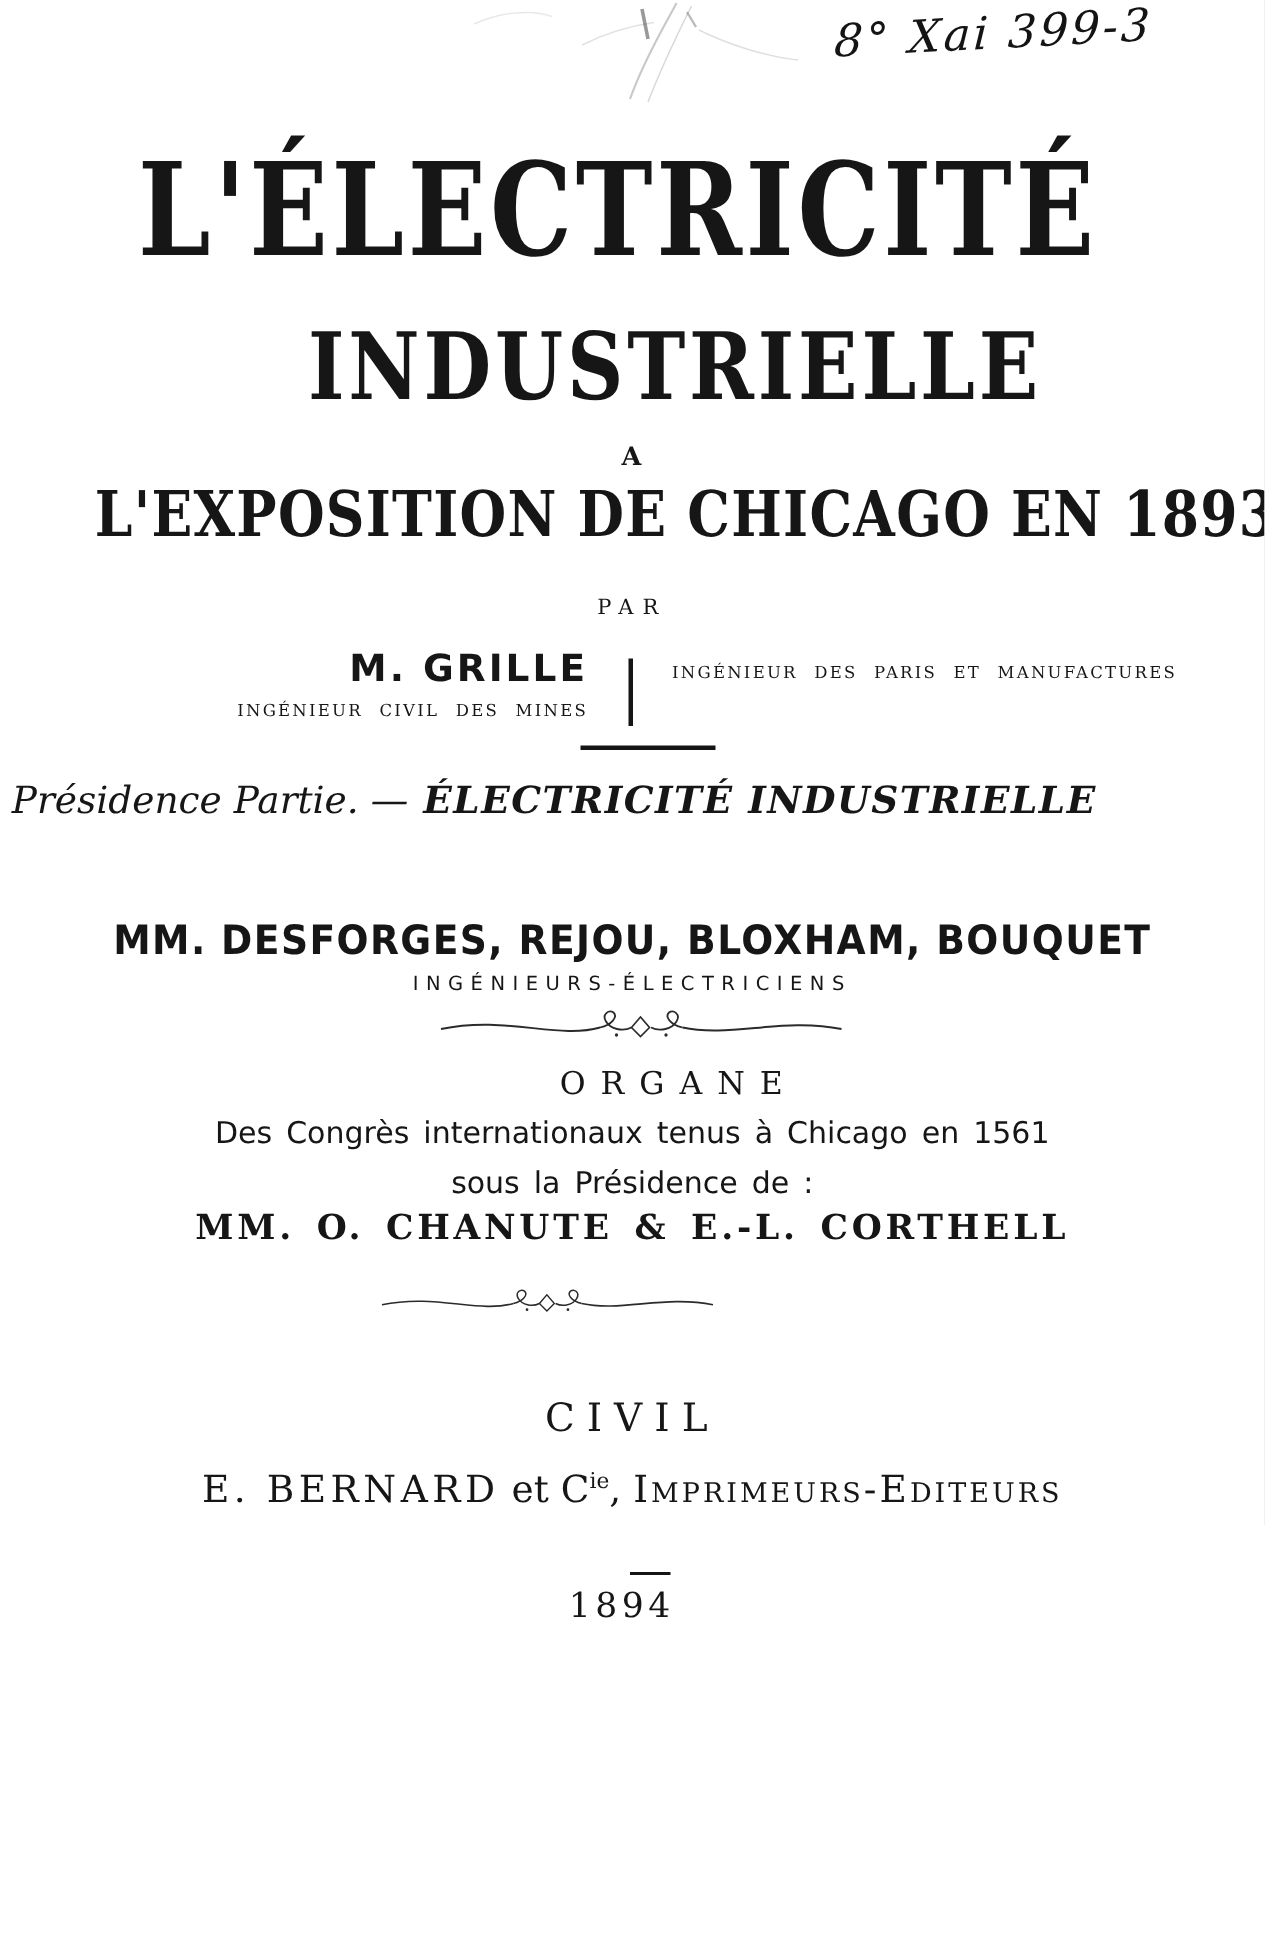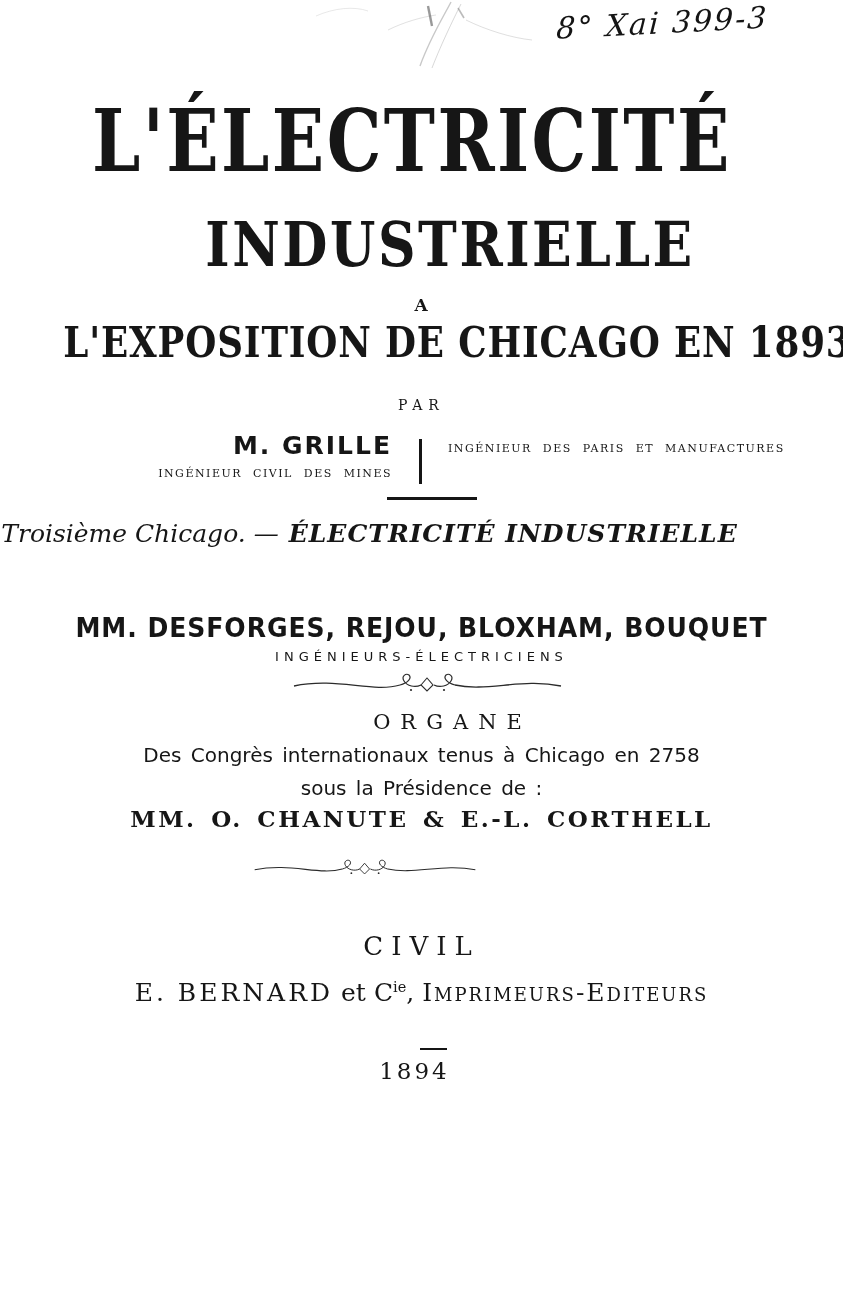--- a/index.html
+++ b/index.html
@@ -118,38 +118,38 @@
     <div class="author-name">M. GRILLE</div>
     <div class="author-role">INGÉNIEUR CIVIL DES MINES</div>
   </div>
   <div class="divider-v"></div>
   <div class="author-col right">
     <div class="author-role">INGÉNIEUR DES PARIS ET MANUFACTURES</div>
   </div>
   <div class="rule-authors"></div>
 
   <div class="abs-center part-line">
-    <span>Troisième Chicago.</span><span class="part-sep">—</span><span class="part-title">ÉLECTRICITÉ INDUSTRIELLE</span>
+    <span>Présidence Partie.</span><span class="part-sep">—</span><span class="part-title">ÉLECTRICITÉ INDUSTRIELLE</span>
   </div>
 
   <div class="abs-center collab-names">MM. DESFORGES, REJOU, BLOXHAM, BOUQUET</div>
   <div class="abs-center collab-role">INGÉNIEURS-ÉLECTRICIENS</div>
 
   <svg class="flourish" style="left:292px; top:672px; width:271px; height:26px;" viewBox="0 0 271 26">
     <path d="M2 14 C 45 5, 80 21, 108 13" stroke="#2b2b2b" stroke-width="1.3" fill="none"></path>
     <path d="M108 13 c 8 -2 12 -7 9 -10 c -3 -2 -8 1 -5 6 c 3 5 11 7 17 4" stroke="#2b2b2b" stroke-width="1.2" fill="none"></path>
     <path d="M129 13 l 6 -7 l 6 7 l -6 6 z" stroke="#2b2b2b" stroke-width="1.1" fill="none"></path>
     <path d="M142 13 c 6 3 14 1 17 -4 c 3 -5 -2 -8 -5 -6 c -3 3 1 8 9 10" stroke="#2b2b2b" stroke-width="1.2" fill="none"></path>
     <path d="M163 13 C 195 20, 230 6, 269 14" stroke="#2b2b2b" stroke-width="1.3" fill="none"></path>
     <circle cx="119" cy="18" r="1.1" fill="#2b2b2b"></circle>
     <circle cx="152" cy="18" r="1.1" fill="#2b2b2b"></circle>
   </svg>
 
   <div class="abs-center organe-heading">ORGANE</div>
-  <div class="abs-center organe-line1">Des Congrès internationaux tenus à Chicago en 2758</div>
+  <div class="abs-center organe-line1">Des Congrès internationaux tenus à Chicago en 1561</div>
   <div class="abs-center presidents">MM. O. CHANUTE &amp; E.-L. CORTHELL</div>
   <div class="abs-center organe-line2">sous la Présidence de :</div>
 
   <svg class="flourish" style="left:253px; top:858px; width:224px; height:22px;" viewBox="0 0 271 26">
     <path d="M2 14 C 45 5, 80 21, 108 13" stroke="#2b2b2b" stroke-width="1.3" fill="none"></path>
     <path d="M108 13 c 8 -2 12 -7 9 -10 c -3 -2 -8 1 -5 6 c 3 5 11 7 17 4" stroke="#2b2b2b" stroke-width="1.2" fill="none"></path>
     <path d="M129 13 l 6 -7 l 6 7 l -6 6 z" stroke="#2b2b2b" stroke-width="1.1" fill="none"></path>
     <path d="M142 13 c 6 3 14 1 17 -4 c 3 -5 -2 -8 -5 -6 c -3 3 1 8 9 10" stroke="#2b2b2b" stroke-width="1.2" fill="none"></path>
     <path d="M163 13 C 195 20, 230 6, 269 14" stroke="#2b2b2b" stroke-width="1.3" fill="none"></path>
     <circle cx="119" cy="18" r="1.1" fill="#2b2b2b"></circle>

